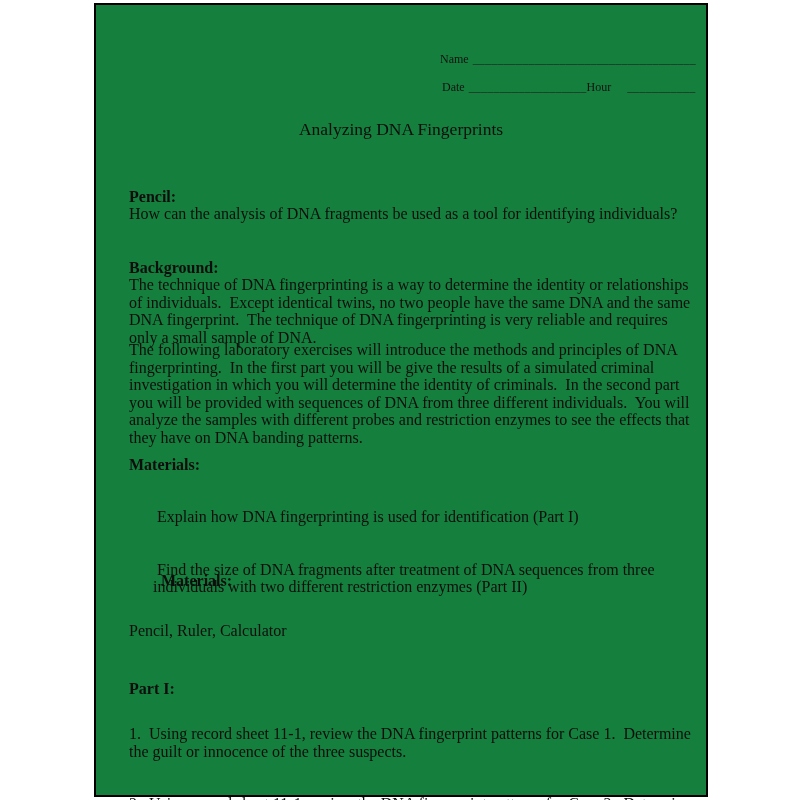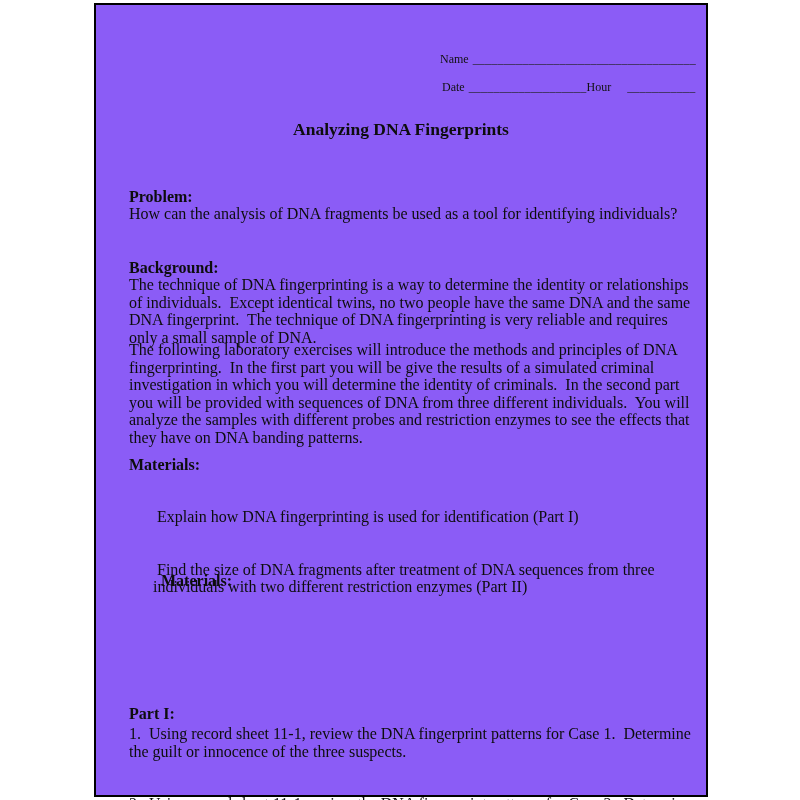--- a/index.html
+++ b/index.html
@@ -7,36 +7,36 @@
   body {
     position:relative;
     font-family:"Liberation Serif","DejaVu Serif",serif;
     color:#0d0d0d;
   }
   .page {
     position:absolute;
     left:94px; top:3px;
     width:614px; height:794px;
     border:2px solid #000000;
-    background:#8b5cf6;
+    background:#15803d;
   }
   .abs { position:absolute; }
   .fieldrow {
     font-size:12px;
     line-height:16px;
     white-space:pre;
     color:#111111;
   }
   .fieldrow .label { margin-right:4px; }
   .fieldrow .blank { letter-spacing:0.2px; color:#222222; }
   .doc-title {
     left:0; top:113px; width:100%;
     text-align:center;
     font-size:17.5px;
-    font-weight:bold;
+    font-weight:normal;
     line-height:22px;
   }
   .section-heading {
     left:33px;
     font-size:16px;
     font-weight:bold;
     line-height:20px;
     white-space:pre;
   }
   .body-text {
@@ -61,34 +61,35 @@
   <div class="abs fieldrow" style="left:332px; top:30px;">
     <span class="label">Name</span><span class="blank">____________________________________</span>
   </div>
 
   <div class="abs fieldrow" style="left:334px; top:58px;">
     <span class="label">Date</span><span class="blank">___________________</span><span>Hour</span><span class="blank" style="margin-left:16px;">___________</span>
   </div>
 
   <div class="abs doc-title">Analyzing DNA Fingerprints</div>
 
-  <div class="abs section-heading" style="top:182px;">Problem:</div>
+  <div class="abs section-heading" style="top:182px;">Pencil:</div>
   <div class="abs body-text" style="top:200px;">How can the analysis of DNA fragments be used as a tool for identifying individuals?</div>
 
   <div class="abs section-heading" style="top:253px;">Background:</div>
   <div class="abs body-text" style="top:271px;font-family:Liberation Serif, serif;">The technique of DNA fingerprinting is a way to determine the identity or relationships of individuals.  Except identical twins, no two people have the same DNA and the same DNA fingerprint.  The technique of DNA fingerprinting is very reliable and requires only a small sample of DNA.</div>
   <div class="abs body-text" style="top:336px;">The following laboratory exercises will introduce the methods and principles of DNA fingerprinting.  In the first part you will be give the results of a simulated criminal investigation in which you will determine the identity of criminals.  In the second part you will be provided with sequences of DNA from three different individuals.  You will analyze the samples with different probes and restriction enzymes to see the effects that they have on DNA banding patterns.</div>
 
   <div class="abs section-heading" style="top:450px;">Materials:</div>
   <div class="abs body-text obj-list" style="top:468px;">
     <div class="obj-item"> Explain how DNA fingerprinting is used for identification (Part I)</div>
     <div class="obj-item"> Find the size of DNA fragments after treatment of DNA sequences from three individuals with two different restriction enzymes (Part II)</div>
   </div>
 
   <div class="abs section-heading" style="top:566px;margin-left:32px;">Materials:</div>
+  <div class="abs body-text" style="top:617px;">Pencil, Ruler, Calculator</div>
 
-  <div class="abs section-heading" style="top:699px;text-align:right;">Part I:</div>
+  <div class="abs section-heading" style="top:674px;text-align:right;">Part I:</div>
   <div class="abs body-text steps" style="top:685px;">
     <p>1.  Using record sheet 11-1, review the DNA fingerprint patterns for Case 1.  Determine the guilt or innocence of the three suspects.</p>
     <p>2.  Using record sheet 11-1, review the DNA fingerprint patterns for Case 2.  Determine the guilt or innocence of the three suspects.</p>
   </div>
 
 </div>
 
 </body></html>

